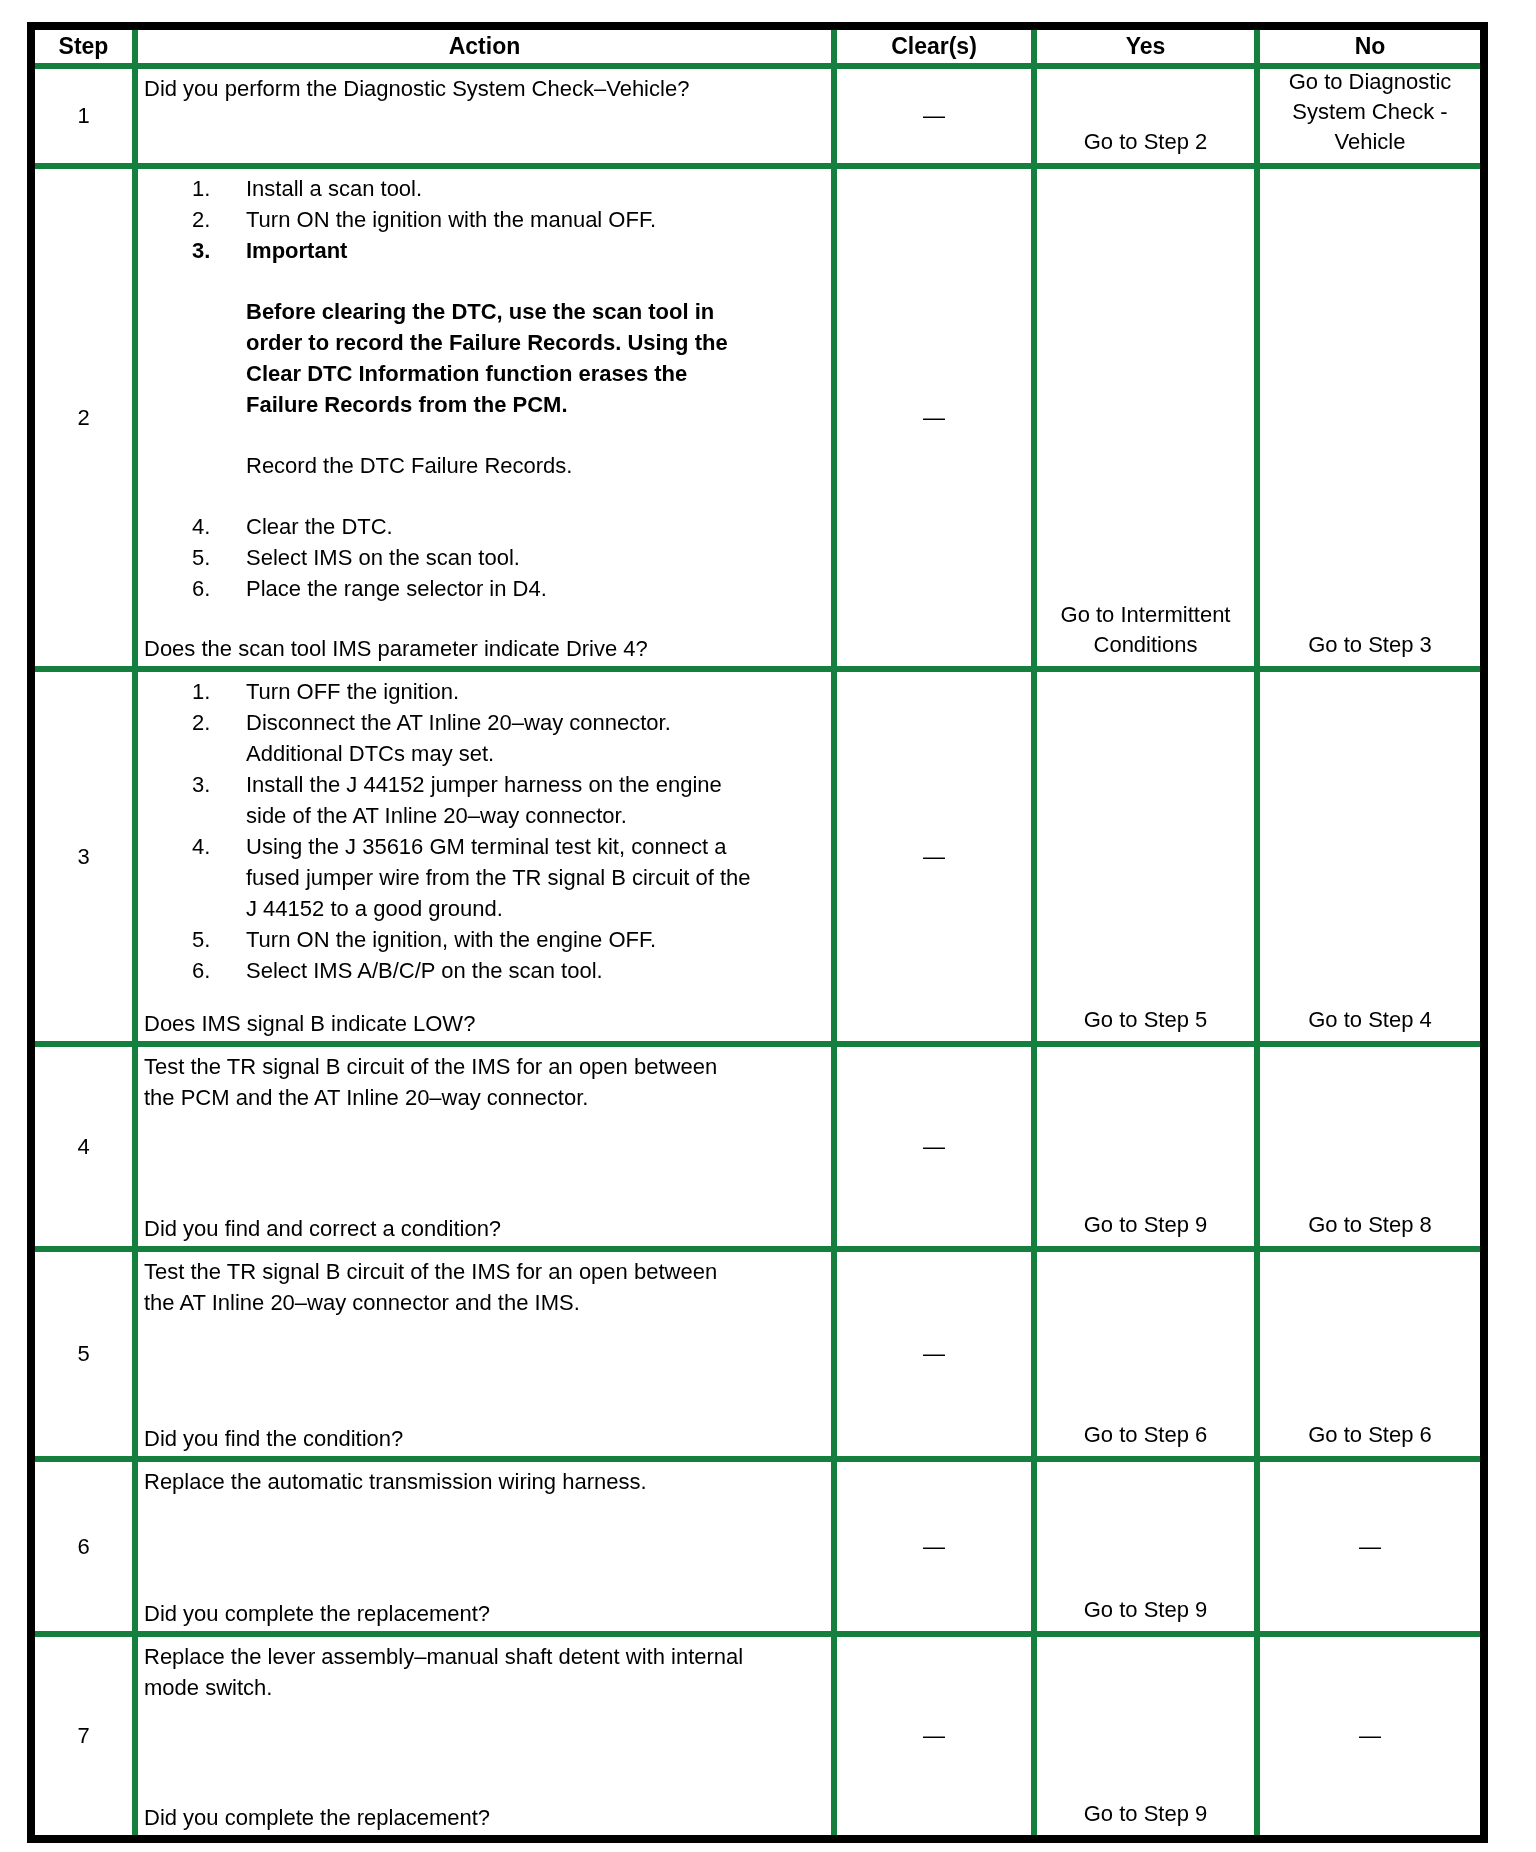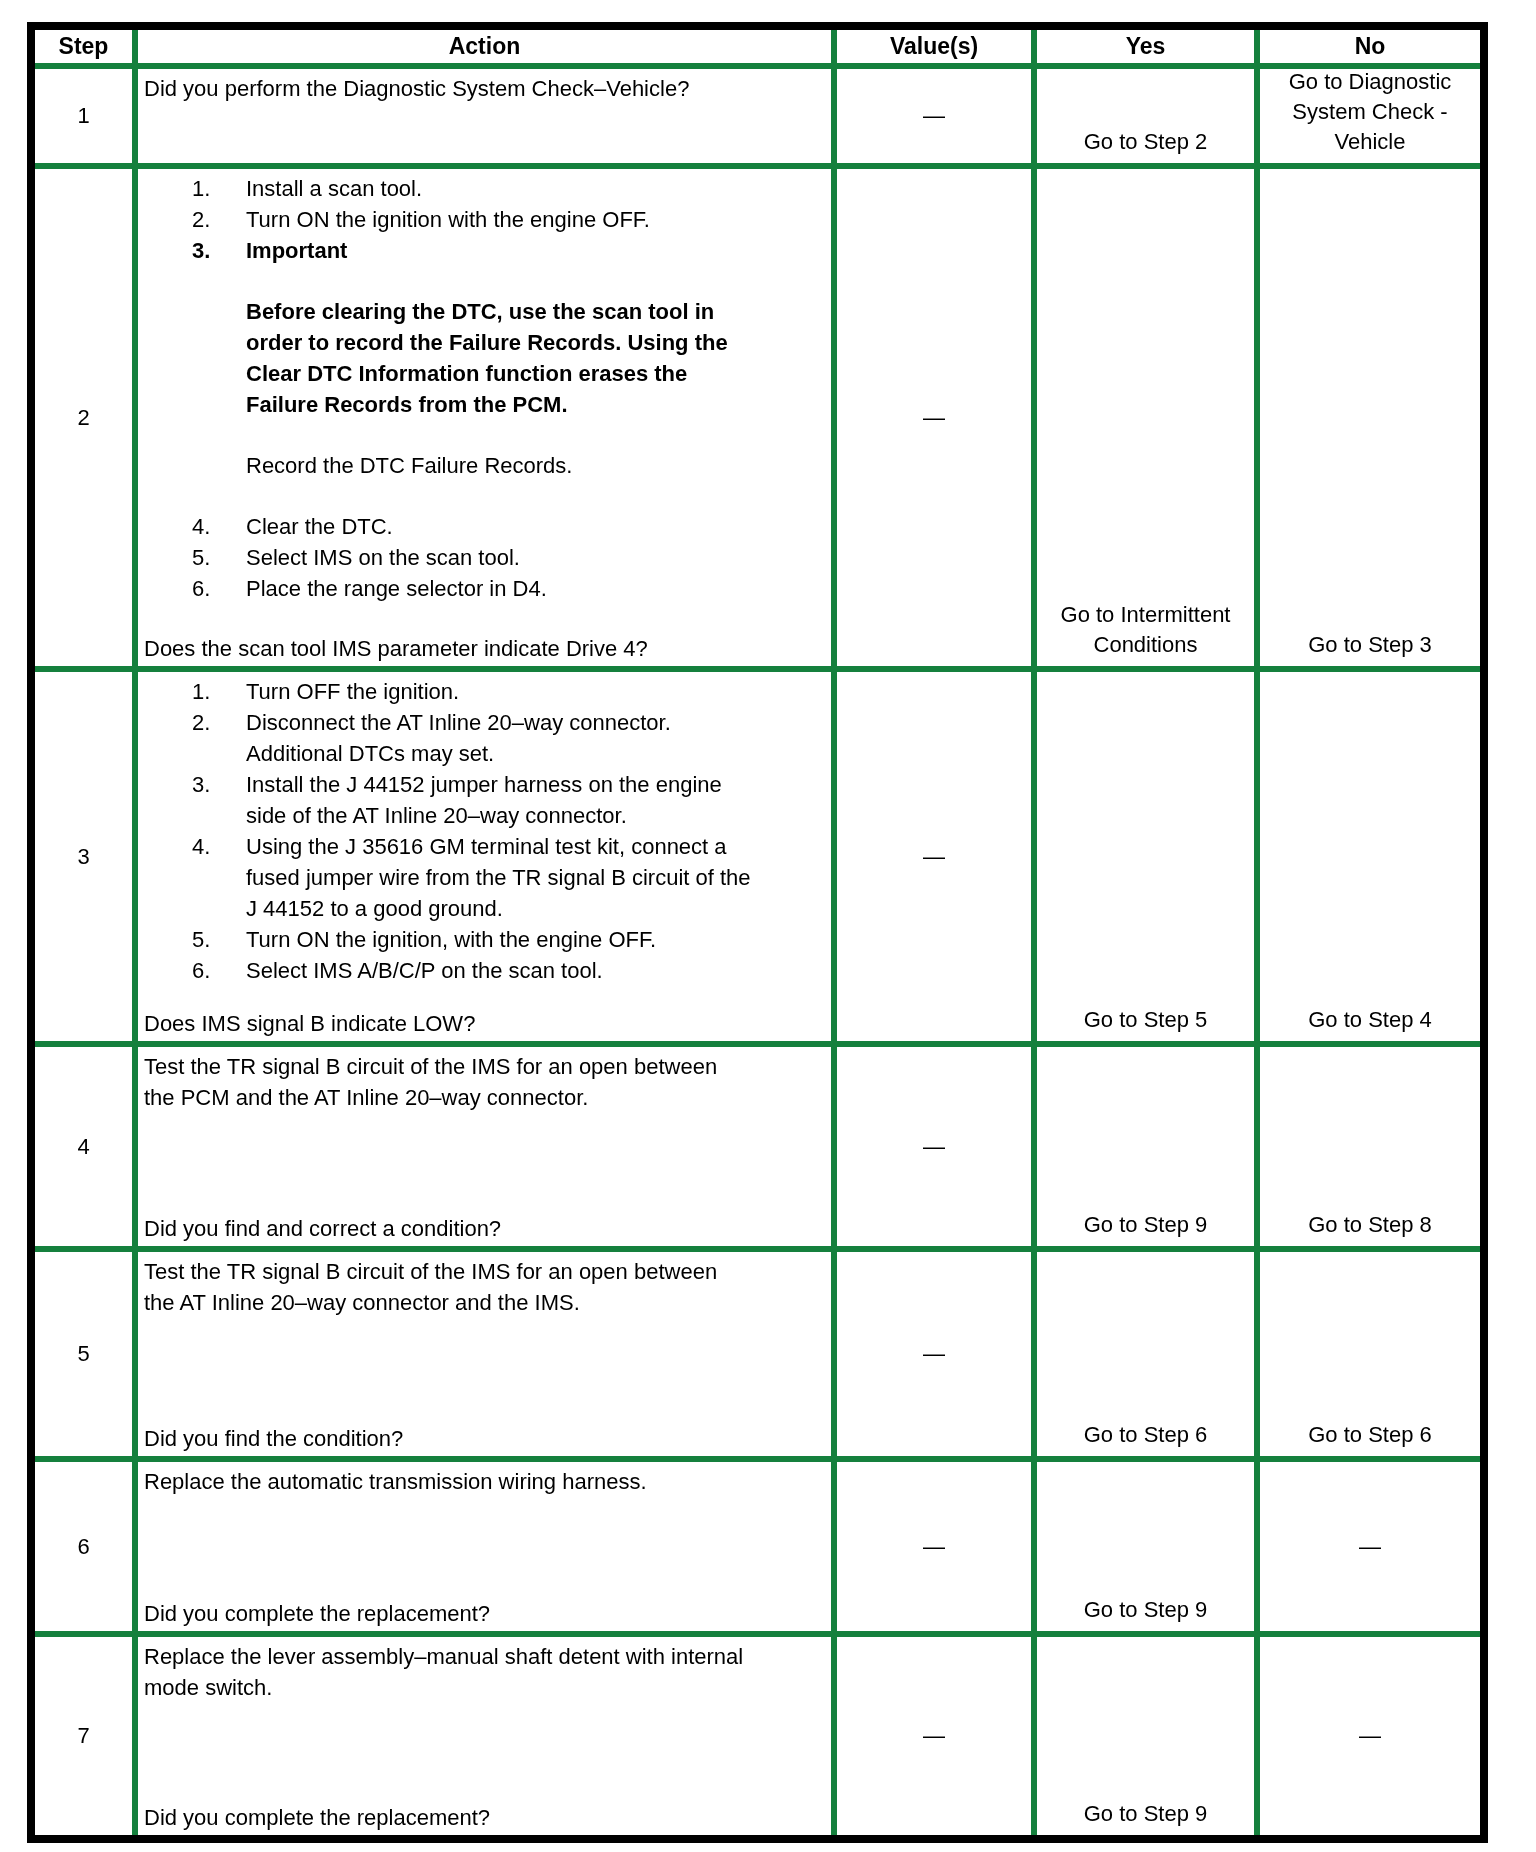--- a/index.html
+++ b/index.html
@@ -102,21 +102,21 @@
     <col class="c-step">
       <col class="c-action">
       <col class="c-value">
       <col class="c-yes">
       <col class="c-no">
   </colgroup>
   <thead>
     <tr class="hdr">
       <th>Step</th>
       <th>Action</th>
-      <th>Value(s)</th>
+      <th>Clear(s)</th>
       <th>Yes</th>
       <th>No</th>
     </tr>
   </thead>
   <tbody>
     <tr class="r1">
       <td class="step">1</td>
       <td class="action">
         <div class="blocks">
             <div class="blk-para">Did you perform the Diagnostic System Check–Vehicle?</div>
@@ -136,21 +136,21 @@
     <tr class="r2">
       <td class="step">2</td>
       <td class="action">
         <div class="blocks">
             <div class="blk-item">
               <span class="num">1.</span>
               <span class="itext">Install a scan tool.</span>
             </div>
             <div class="blk-item">
               <span class="num">2.</span>
-              <span class="itext">Turn ON the ignition with the engine OFF.</span>
+              <span class="itext">Turn ON the ignition with the manual OFF.</span>
             </div>
             <div class="blk-item bold">
               <span class="num">3.</span>
               <span class="itext">Important</span>
             </div>
             <div class="blk-sub bold">Before clearing the DTC, use the scan tool in
 order to record the Failure Records. Using the
 Clear DTC Information function erases the
 Failure Records from the PCM.</div>
             <div class="blk-sub">Record the DTC Failure Records.</div>

